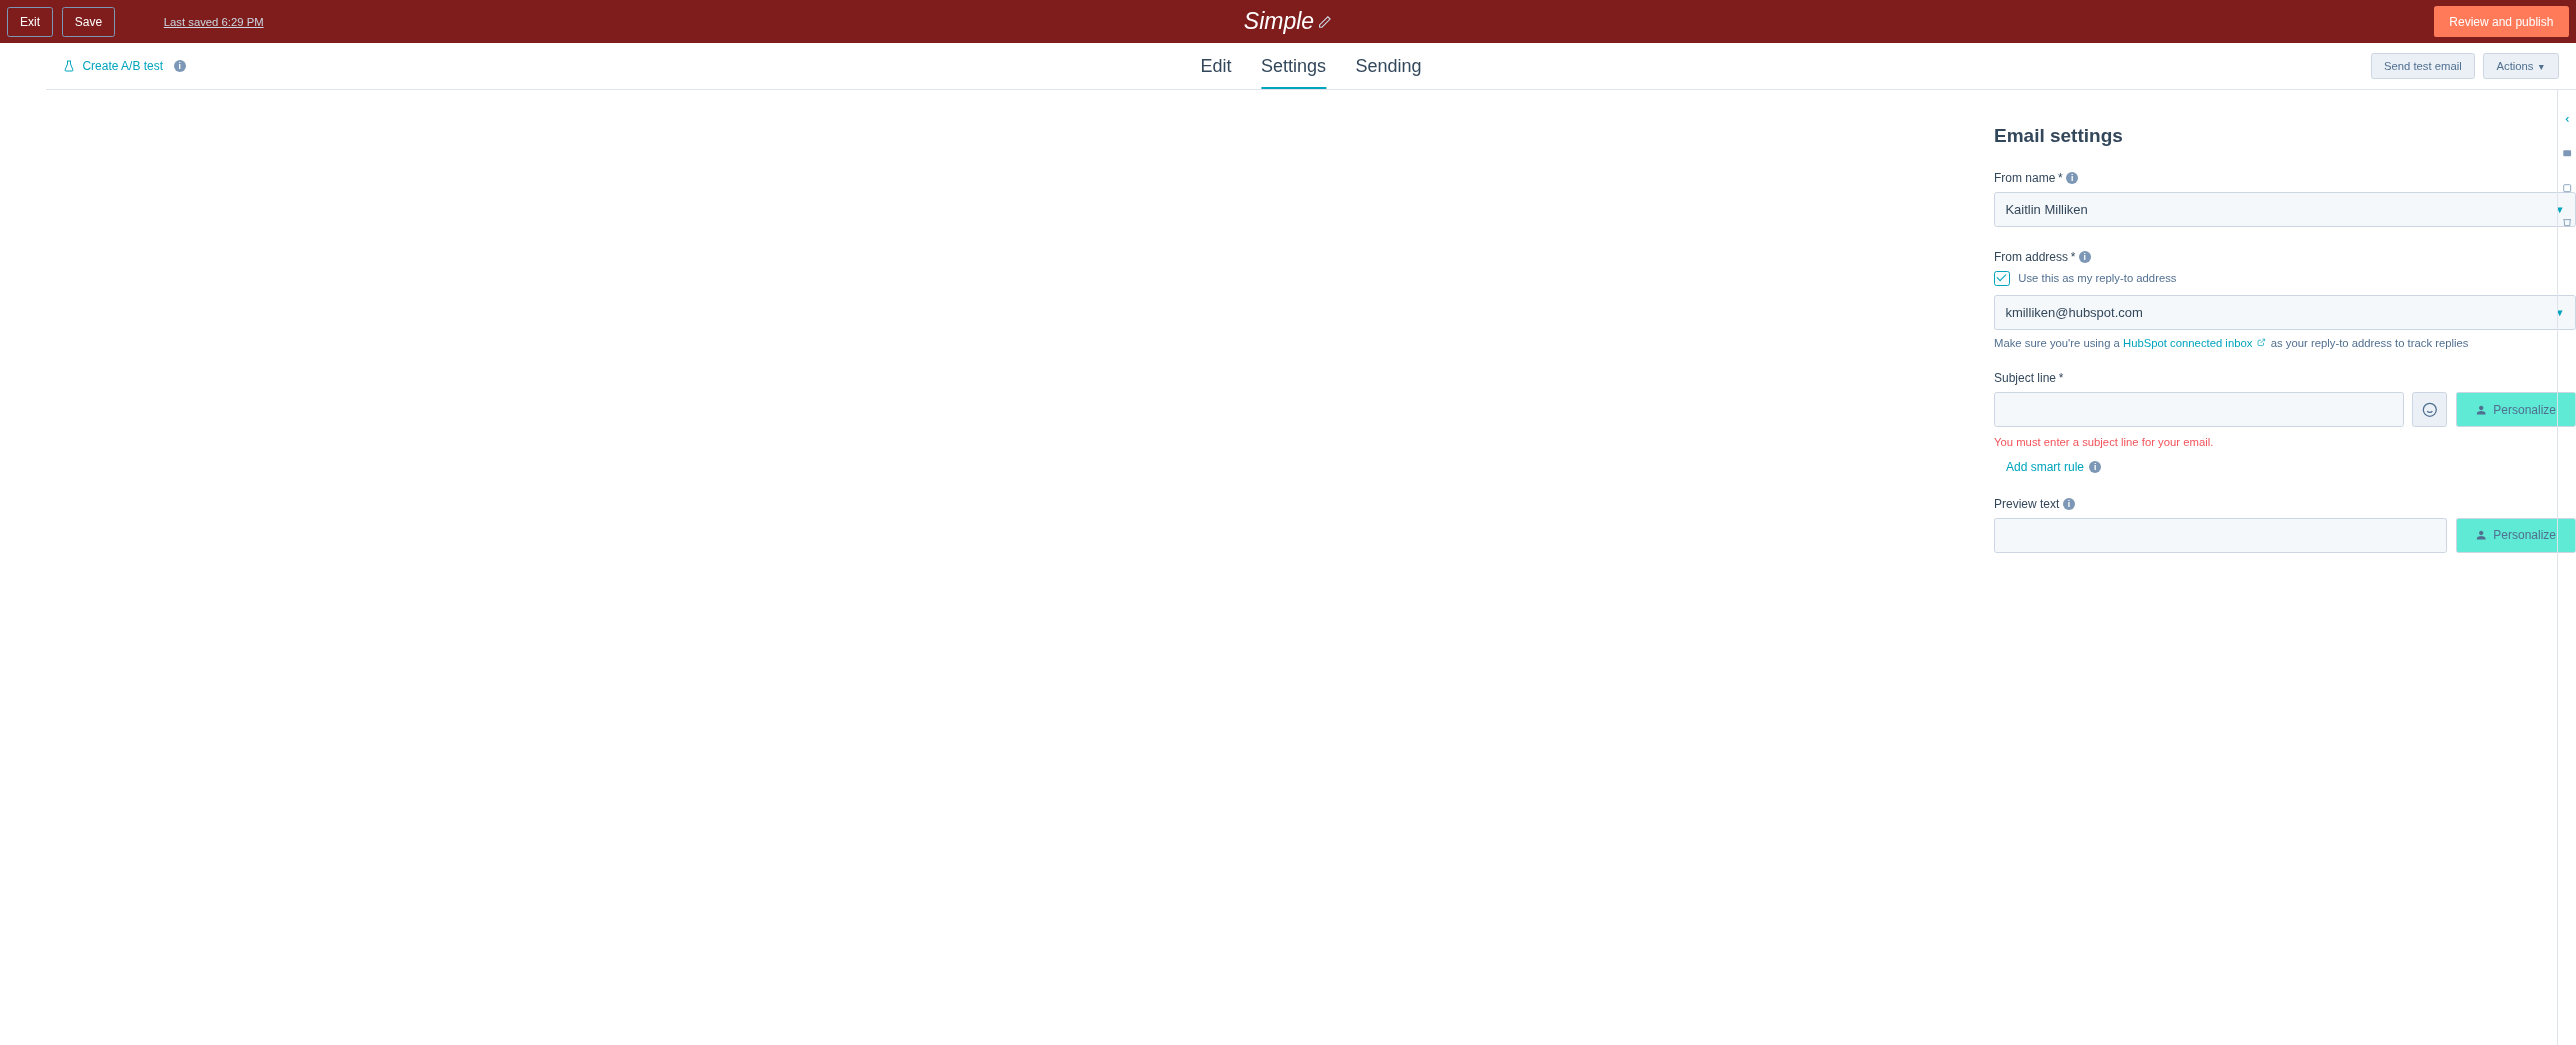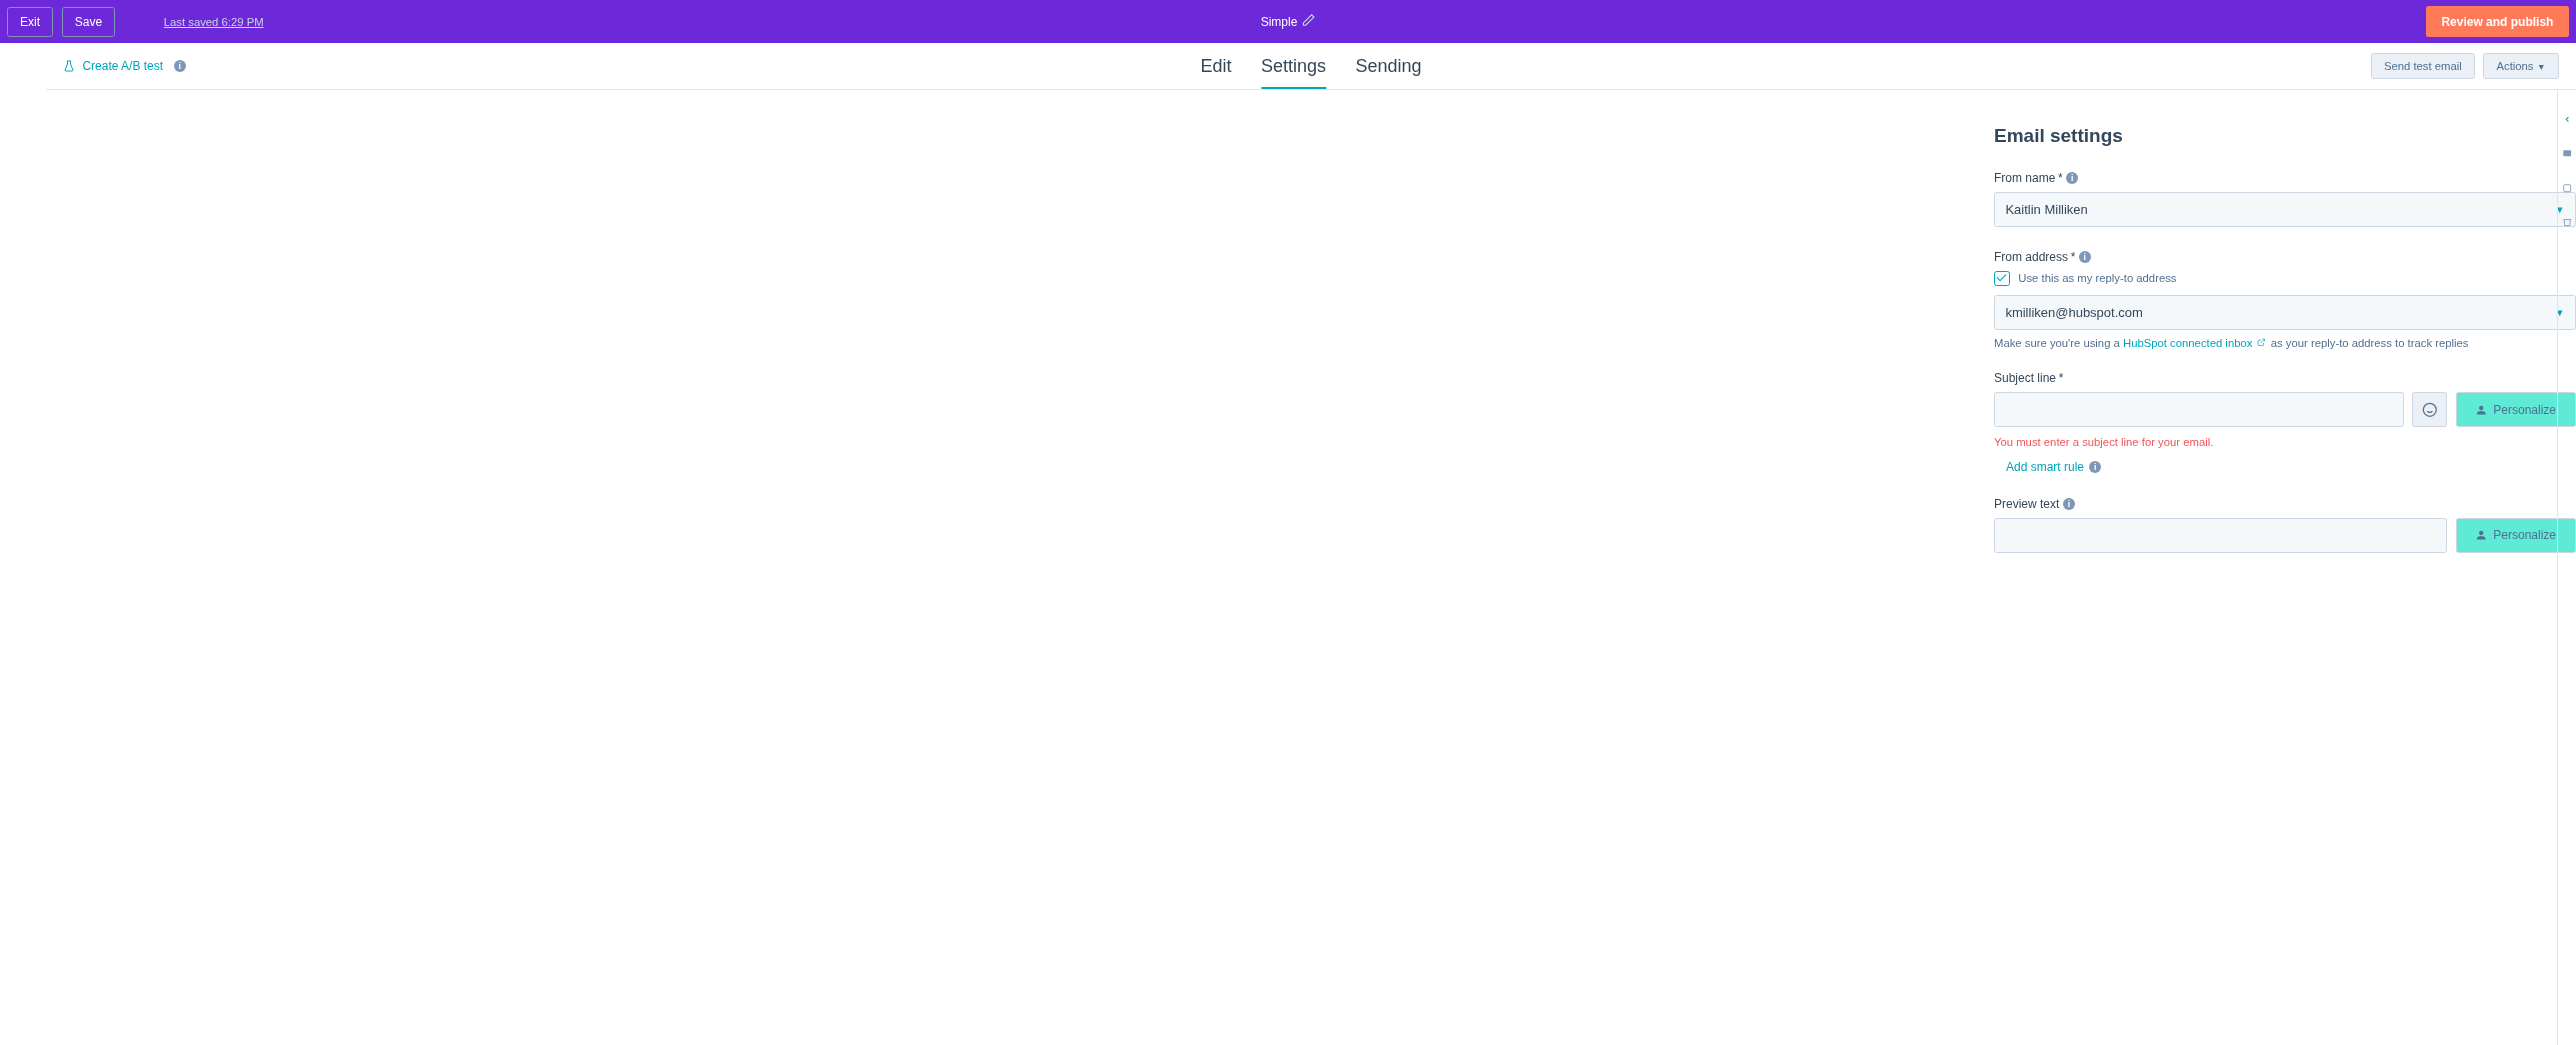--- a/index.html
+++ b/index.html
@@ -4,21 +4,21 @@
 <style>
   * { box-sizing: border-box; margin: 0; padding: 0; }
   body {
     font-family: -apple-system, BlinkMacSystemFont, "Segoe UI", Helvetica, Arial, sans-serif;
     background: #fff;
     color: #33475b;
     font-size: 12px;
   }
   
   .topbar {
-    background: #6d28d9;
+    background: #7f1d1d;
     color: #fff;
     display: flex;
     align-items: center;
     height: 43px;
     padding: 0 7px;
     position: relative;
   }
   .topbar-left { display: flex; align-items: center; gap: 8.7px; }
   .btn-outline {
     background: transparent;
@@ -37,33 +37,34 @@
     cursor: pointer;
   }
   .topbar-center {
     position: absolute;
     left: 50%;
     transform: translateX(-50%);
     display: flex;
     align-items: center;
     gap: 4px;
     color: #fff;
-    font-size: 12px;
+    font-size: 23px;
     font-weight: 400;
+    font-style: italic;
   }
   .topbar-right { margin-left: auto; }
   .btn-primary {
     background: #ff7a59;
     border: none;
     color: #fff;
     padding: 8.7px 15.6px;
     border-radius: 2.6px;
     font-size: 12px;
     cursor: pointer;
-    font-weight: 700;
+    font-weight: 400;
   }
   
   .subbar {
     display: flex;
     align-items: center;
     height: 47px;
     border-bottom: 0.9px solid #dfe3eb;
     padding: 0 17.4px;
     position: relative;
     margin-left: 46px;

